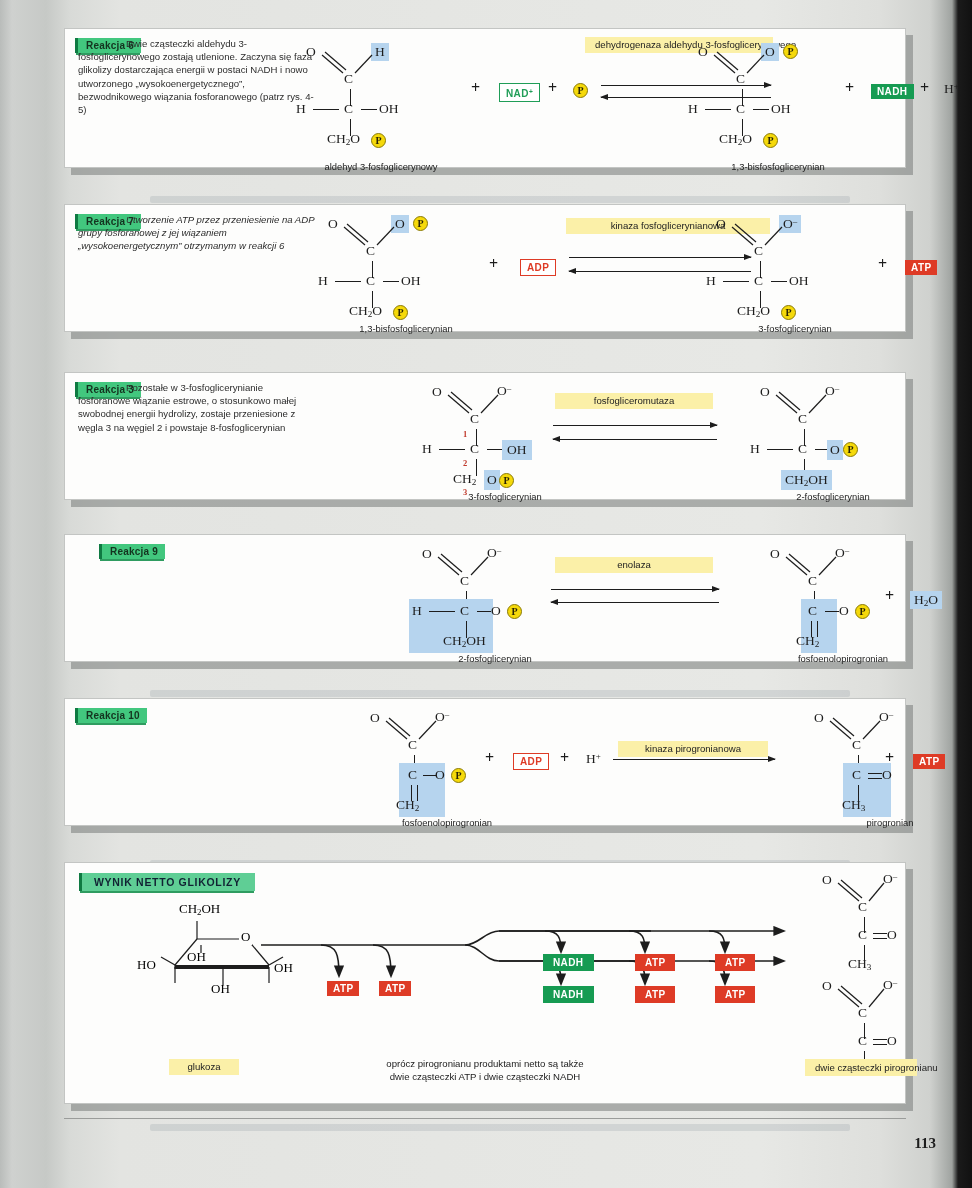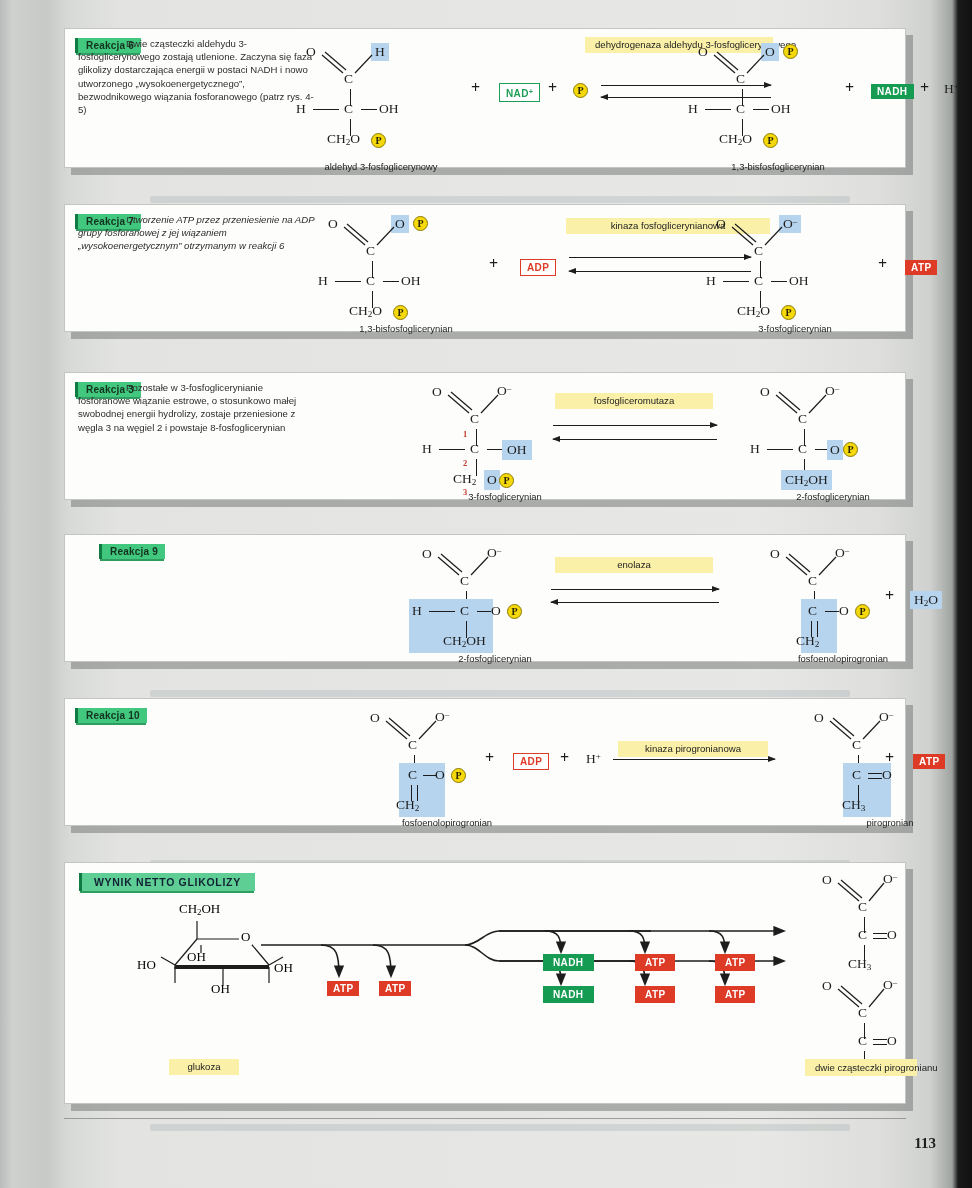--- a/index.html
+++ b/index.html
@@ -638,16 +638,21 @@
     <div class="bond" style="left:56px; top:69px; width:14px; height:1.2px;"></div>
     <span class="a" style="left:70px; top:58px;">O</span>
     <div class="bond" style="left:47px; top:76px; width:1.3px; height:15px;"></div>
     <span class="a" style="left:31px; top:87px;">CH<sub>3</sub></span>
   </div>
 
   <div class="enzyme" style="left:740px; top:196px; width:112px; text-align:center; line-height:13px;">
     <span>dwie cząsteczki pirogronianu</span>
   </div>
 
+  <div style="position:absolute; left:280px; top:194px; width:280px; text-align:center;
+              font-family:'Liberation Sans',sans-serif; font-size:9.6px; line-height:13px; color:#222;">
+    <div>oprócz pirogronianu produktami netto są także</div>
+    <div>dwie cząsteczki ATP i dwie cząsteczki NADH</div>
+  </div>
 </div>
 
 <div style="position:absolute; left:64px; top:1118px; width:842px; height:1px; background:#9a9c9a;"></div>
 <div class="pgnum">113</div>
 
 </body></html>

